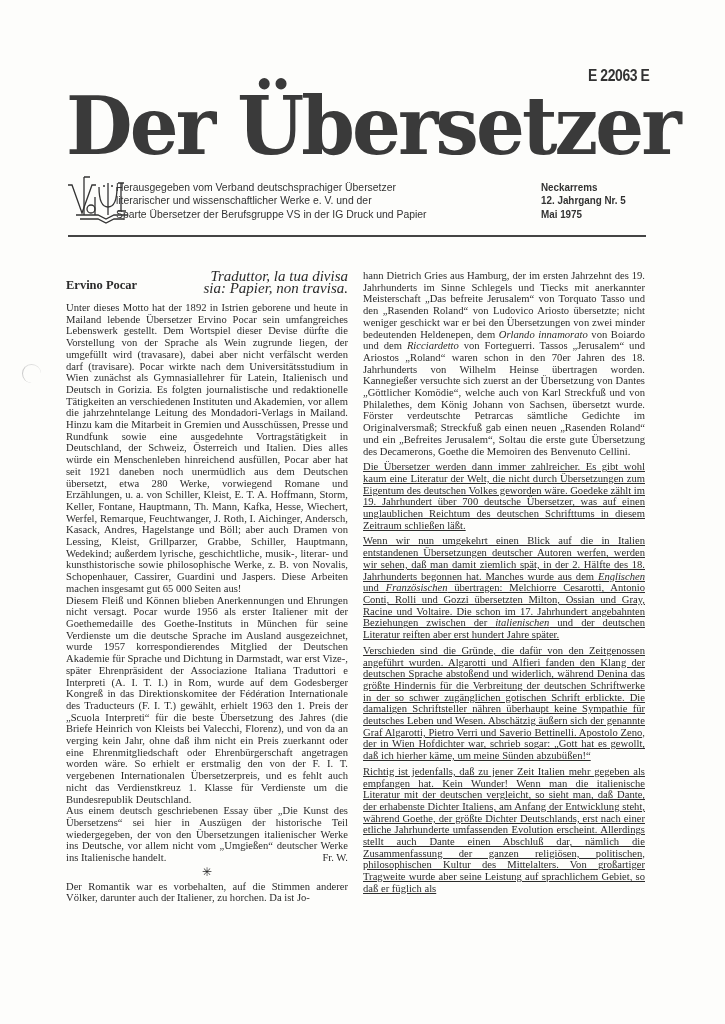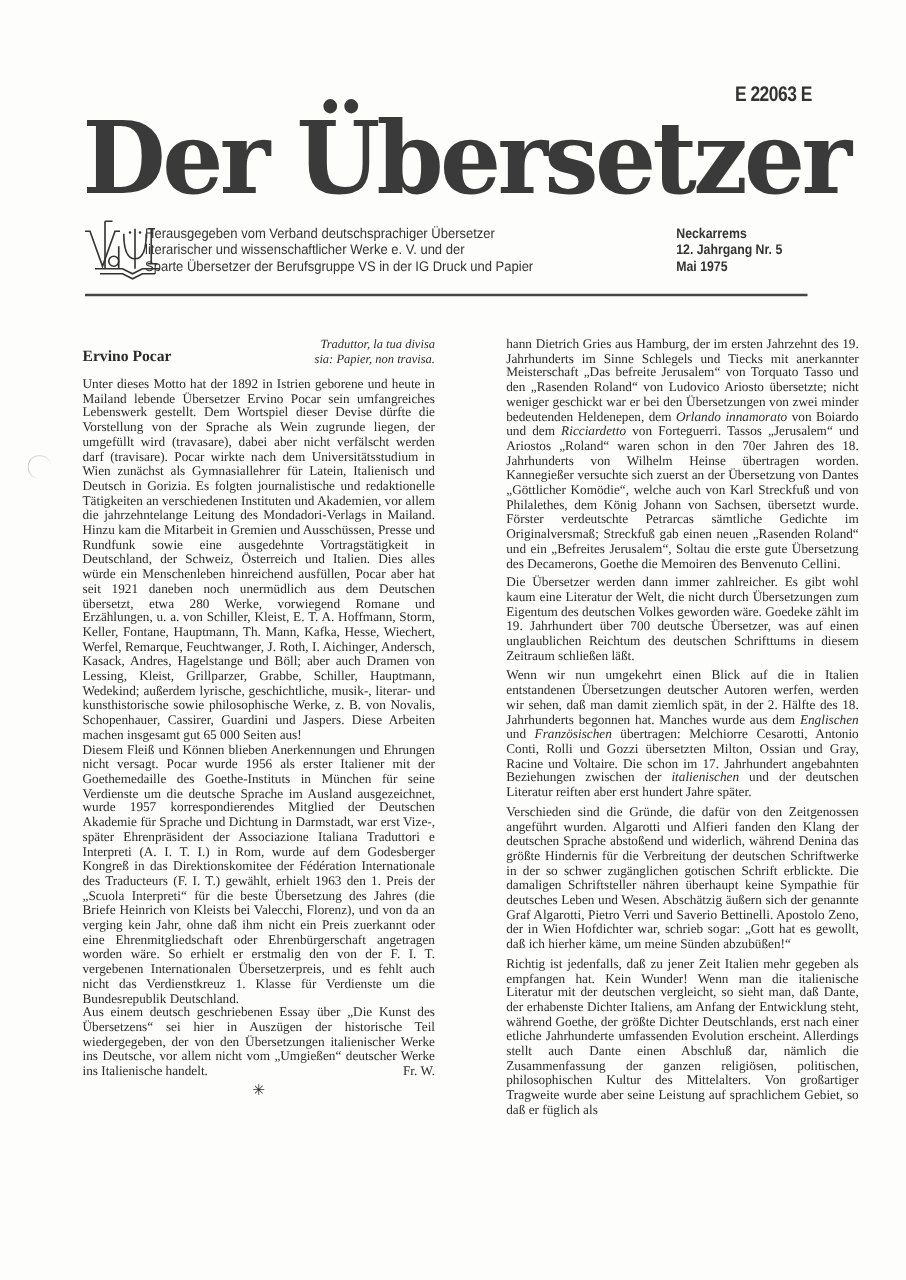--- a/index.html
+++ b/index.html
@@ -32,30 +32,30 @@
     transform: scaleX(0.88); transform-origin: left top; white-space: nowrap;
   }
   .rule { position: absolute; left: 68px; top: 235px; width: 578px; height: 2px; background: #444; }
   .punch { position: absolute; left: 22px; top: 364px; width: 18px; height: 18px; border-radius: 50%; border-left: 1px solid #ccc; border-top: 1px solid #ddd; }
   .col {
     position: absolute; top: 268px; width: 282px;
     font-family: "Liberation Serif", serif; font-size: 10.6px; line-height: 11.7px;
     text-align: justify; color: #2b2b2b; hyphens: manual;
   }
   .col-left { left: 66px; }
-  .col-right { left: 363px; top: 270px; margin-left: 42px; }
+  .col-right { left: 363px; top: 270px; }
   .col p { margin: 0; }
-  .col p.gap { margin-top: 4px; }
+  .col p.gap { margin-top: 4px; text-decoration: underline; }
   .article-head { position: relative; height: 34px; }
   .article-title {
     position: absolute; left: 0; top: 12px; font-weight: bold; font-size: 12.5px;
     font-family: "Liberation Serif", serif;
   }
   .motto {
-    position: absolute; right: 0; top: 2px; text-align: right; font-style: italic; font-size: 10px; line-height: 12px;
+    position: absolute; right: 0; top: 2px; text-align: right; font-style: italic; font-size: 15px; line-height: 12px;
   }
   .sig { float: right; }
   .asterisk { text-align: center; font-size: 12px; line-height: 14px; margin: 1px 0 2px; }
   i { font-style: italic; }
 </style>
 </head>
 <body>
 
 <div class="code">E 22063 E</div>
 <div class="masthead">Der Übersetzer</div>
@@ -96,20 +96,21 @@
     <div class="article-title">Ervino Pocar</div>
     <div class="motto">
       <div>Traduttor, la tua divisa</div>
       <div>sia: Papier, non travisa.</div>
     </div>
   </div>
   <p>Unter dieses Motto hat der 1892 in Istrien geborene und heute in Mailand lebende Übersetzer Ervino Pocar sein umfangreiches Lebenswerk gestellt. Dem Wortspiel dieser Devise dürfte die Vorstellung von der Sprache als Wein zugrunde liegen, der umgefüllt wird (travasare), dabei aber nicht verfälscht werden darf (travisare). Pocar wirkte nach dem Universitätsstudium in Wien zunächst als Gymnasiallehrer für Latein, Italienisch und Deutsch in Gorizia. Es folgten journalistische und redaktionelle Tätigkeiten an verschiedenen Instituten und Akademien, vor allem die jahrzehntelange Leitung des Mondadori-Verlags in Mailand. Hinzu kam die Mitarbeit in Gremien und Ausschüssen, Presse und Rundfunk sowie eine ausgedehnte Vortragstätigkeit in Deutschland, der Schweiz, Österreich und Italien. Dies alles würde ein Menschenleben hinreichend ausfüllen, Pocar aber hat seit 1921 daneben noch unermüdlich aus dem Deutschen übersetzt, etwa 280 Werke, vorwiegend Romane und Erzählungen, u. a. von Schiller, Kleist, E. T. A. Hoffmann, Storm, Keller, Fontane, Hauptmann, Th. Mann, Kafka, Hesse, Wiechert, Werfel, Remarque, Feuchtwanger, J. Roth, I. Aichinger, Andersch, Kasack, Andres, Hagelstange und Böll; aber auch Dramen von Lessing, Kleist, Grillparzer, Grabbe, Schiller, Hauptmann, Wedekind; außerdem lyrische, geschichtliche, musik-, literar- und kunsthistorische sowie philosophische Werke, z. B. von Novalis, Schopenhauer, Cassirer, Guardini und Jaspers. Diese Arbeiten machen insgesamt gut 65 000 Seiten aus!</p>
   <p>Diesem Fleiß und Können blieben Anerkennungen und Ehrungen nicht versagt. Pocar wurde 1956 als erster Italiener mit der Goethemedaille des Goethe-Instituts in München für seine Verdienste um die deutsche Sprache im Ausland ausgezeichnet, wurde 1957 korrespondierendes Mitglied der Deutschen Akademie für Sprache und Dichtung in Darmstadt, war erst Vize-, später Ehrenpräsident der Associazione Italiana Traduttori e Interpreti (A. I. T. I.) in Rom, wurde auf dem Godesberger Kongreß in das Direktionskomitee der Fédération Internationale des Traducteurs (F. I. T.) gewählt, erhielt 1963 den 1. Preis der „Scuola Interpreti“ für die beste Übersetzung des Jahres (die Briefe Heinrich von Kleists bei Valecchi, Florenz), und von da an verging kein Jahr, ohne daß ihm nicht ein Preis zuerkannt oder eine Ehrenmitgliedschaft oder Ehrenbürgerschaft angetragen worden wäre. So erhielt er erstmalig den von der F. I. T. vergebenen Internationalen Übersetzerpreis, und es fehlt auch nicht das Verdienstkreuz 1. Klasse für Verdienste um die Bundesrepublik Deutschland.</p>
   <p><span>Aus einem deutsch geschriebenen Essay über „Die Kunst des Übersetzens“ sei hier in Auszügen der historische Teil wiedergegeben, der von den Übersetzungen italienischer Werke ins Deutsche, vor allem nicht vom „Umgießen“ deutscher Werke ins Italienische handelt.</span> <span class="sig">Fr. W.</span></p>
   <div class="asterisk">✳</div>
+  <p>Der Romantik war es vorbehalten, auf die Stimmen anderer Völker, darunter auch der Italiener, zu horchen. Da ist Jo-</p>
 </div>
 
 <div class="col col-right">
   <p><span>hann Dietrich Gries aus Hamburg, der im ersten Jahrzehnt des 19. Jahrhunderts im Sinne Schlegels und Tiecks mit anerkannter Meisterschaft „Das befreite Jerusalem“ von Torquato Tasso und den „Rasenden Roland“ von Ludovico Ariosto übersetzte; nicht weniger geschickt war er bei den Übersetzungen von zwei minder bedeutenden Heldenepen, dem </span><i>Orlando innamorato</i><span> von Boiardo und dem </span><i>Ricciardetto</i><span> von Forteguerri. Tassos „Jerusalem“ und Ariostos „Roland“ waren schon in den 70er Jahren des 18. Jahrhunderts von Wilhelm Heinse übertragen worden. Kannegießer versuchte sich zuerst an der Übersetzung von Dantes „Göttlicher Komödie“, welche auch von Karl Streckfuß und von Philalethes, dem König Johann von Sachsen, übersetzt wurde. Förster verdeutschte Petrarcas sämtliche Gedichte im Originalversmaß; Streckfuß gab einen neuen „Rasenden Roland“ und ein „Befreites Jerusalem“, Soltau die erste gute Übersetzung des Decamerons, Goethe die Memoiren des Benvenuto Cellini.</span></p>
   <p class="gap">Die Übersetzer werden dann immer zahlreicher. Es gibt wohl kaum eine Literatur der Welt, die nicht durch Übersetzungen zum Eigentum des deutschen Volkes geworden wäre. Goedeke zählt im 19. Jahrhundert über 700 deutsche Übersetzer, was auf einen unglaublichen Reichtum des deutschen Schrifttums in diesem Zeitraum schließen läßt.</p>
   <p class="gap"><span>Wenn wir nun umgekehrt einen Blick auf die in Italien entstandenen Übersetzungen deutscher Autoren werfen, werden wir sehen, daß man damit ziemlich spät, in der 2. Hälfte des 18. Jahrhunderts begonnen hat. Manches wurde aus dem </span><i>Englischen</i><span> und </span><i>Französischen</i><span> übertragen: Melchiorre Cesarotti, Antonio Conti, Rolli und Gozzi übersetzten Milton, Ossian und Gray, Racine und Voltaire. Die schon im 17. Jahrhundert angebahnten Beziehungen zwischen der </span><i>italienischen</i><span> und der deutschen Literatur reiften aber erst hundert Jahre später.</span></p>
   <p class="gap">Verschieden sind die Gründe, die dafür von den Zeitgenossen angeführt wurden. Algarotti und Alfieri fanden den Klang der deutschen Sprache abstoßend und widerlich, während Denina das größte Hindernis für die Verbreitung der deutschen Schriftwerke in der so schwer zugänglichen gotischen Schrift erblickte. Die damaligen Schriftsteller nähren überhaupt keine Sympathie für deutsches Leben und Wesen. Abschätzig äußern sich der genannte Graf Algarotti, Pietro Verri und Saverio Bettinelli. Apostolo Zeno, der in Wien Hofdichter war, schrieb sogar: „Gott hat es gewollt, daß ich hierher käme, um meine Sünden abzubüßen!“</p>
   <p class="gap">Richtig ist jedenfalls, daß zu jener Zeit Italien mehr gegeben als empfangen hat. Kein Wunder! Wenn man die italienische Literatur mit der deutschen vergleicht, so sieht man, daß Dante, der erhabenste Dichter Italiens, am Anfang der Entwicklung steht, während Goethe, der größte Dichter Deutschlands, erst nach einer etliche Jahrhunderte umfassenden Evolution erscheint. Allerdings stellt auch Dante einen Abschluß dar, nämlich die Zusammenfassung der ganzen religiösen, politischen, philosophischen Kultur des Mittelalters. Von großartiger Tragweite wurde aber seine Leistung auf sprachlichem Gebiet, so daß er füglich als</p>
 </div>
 

